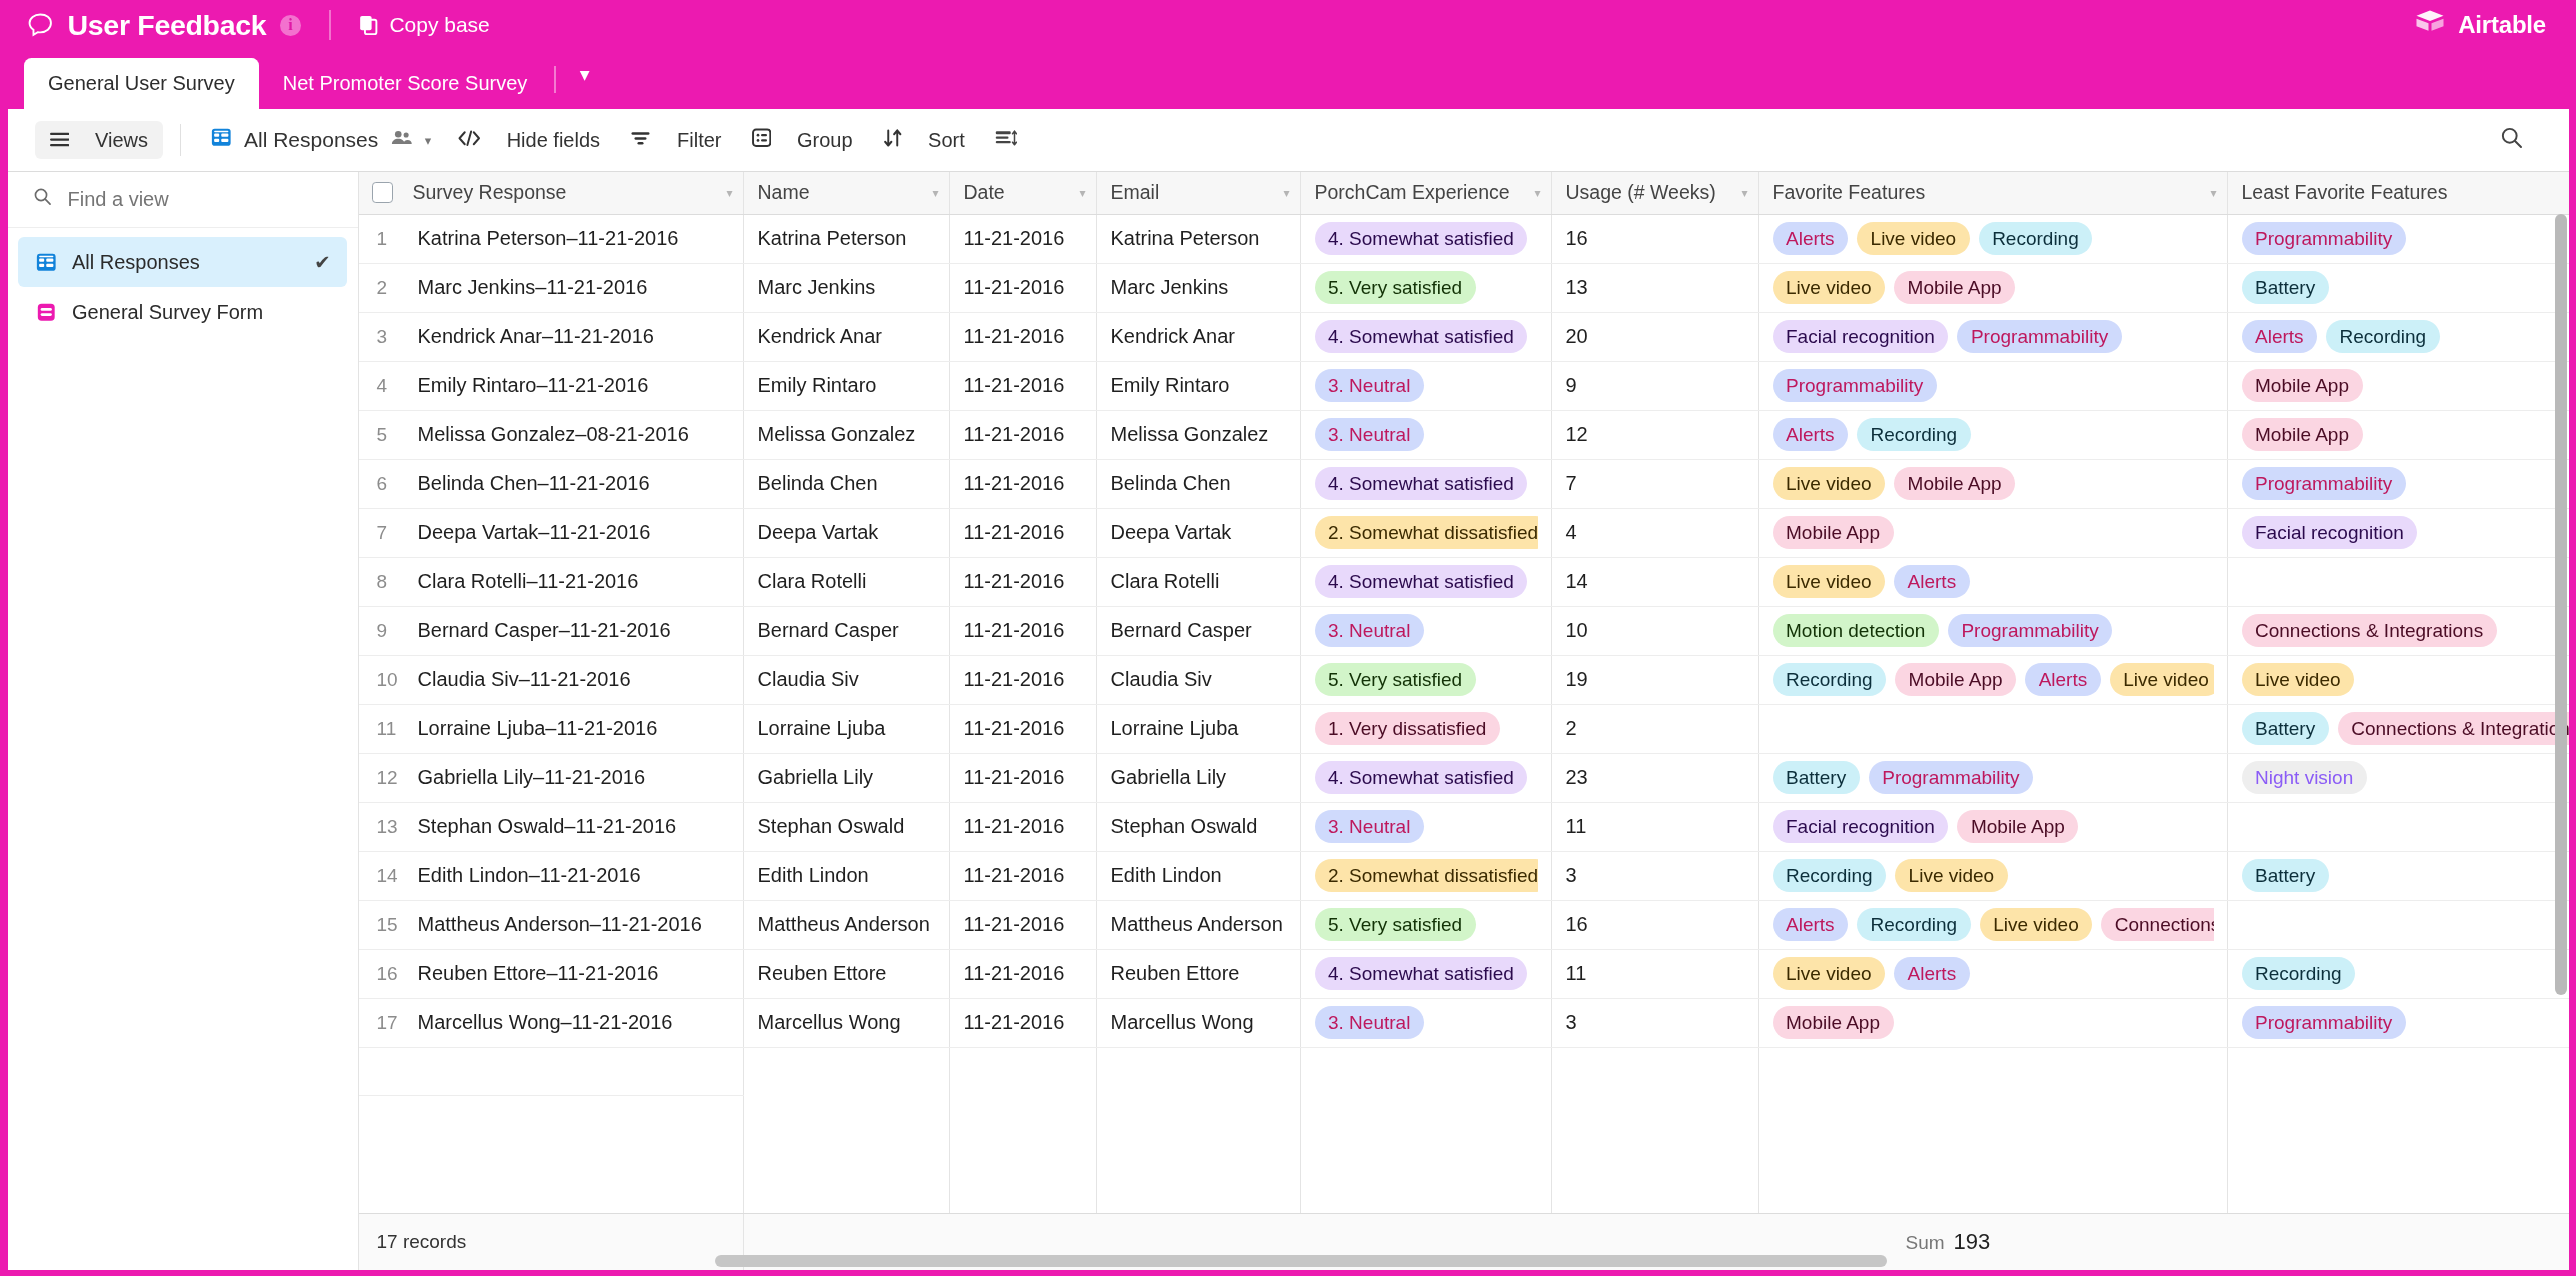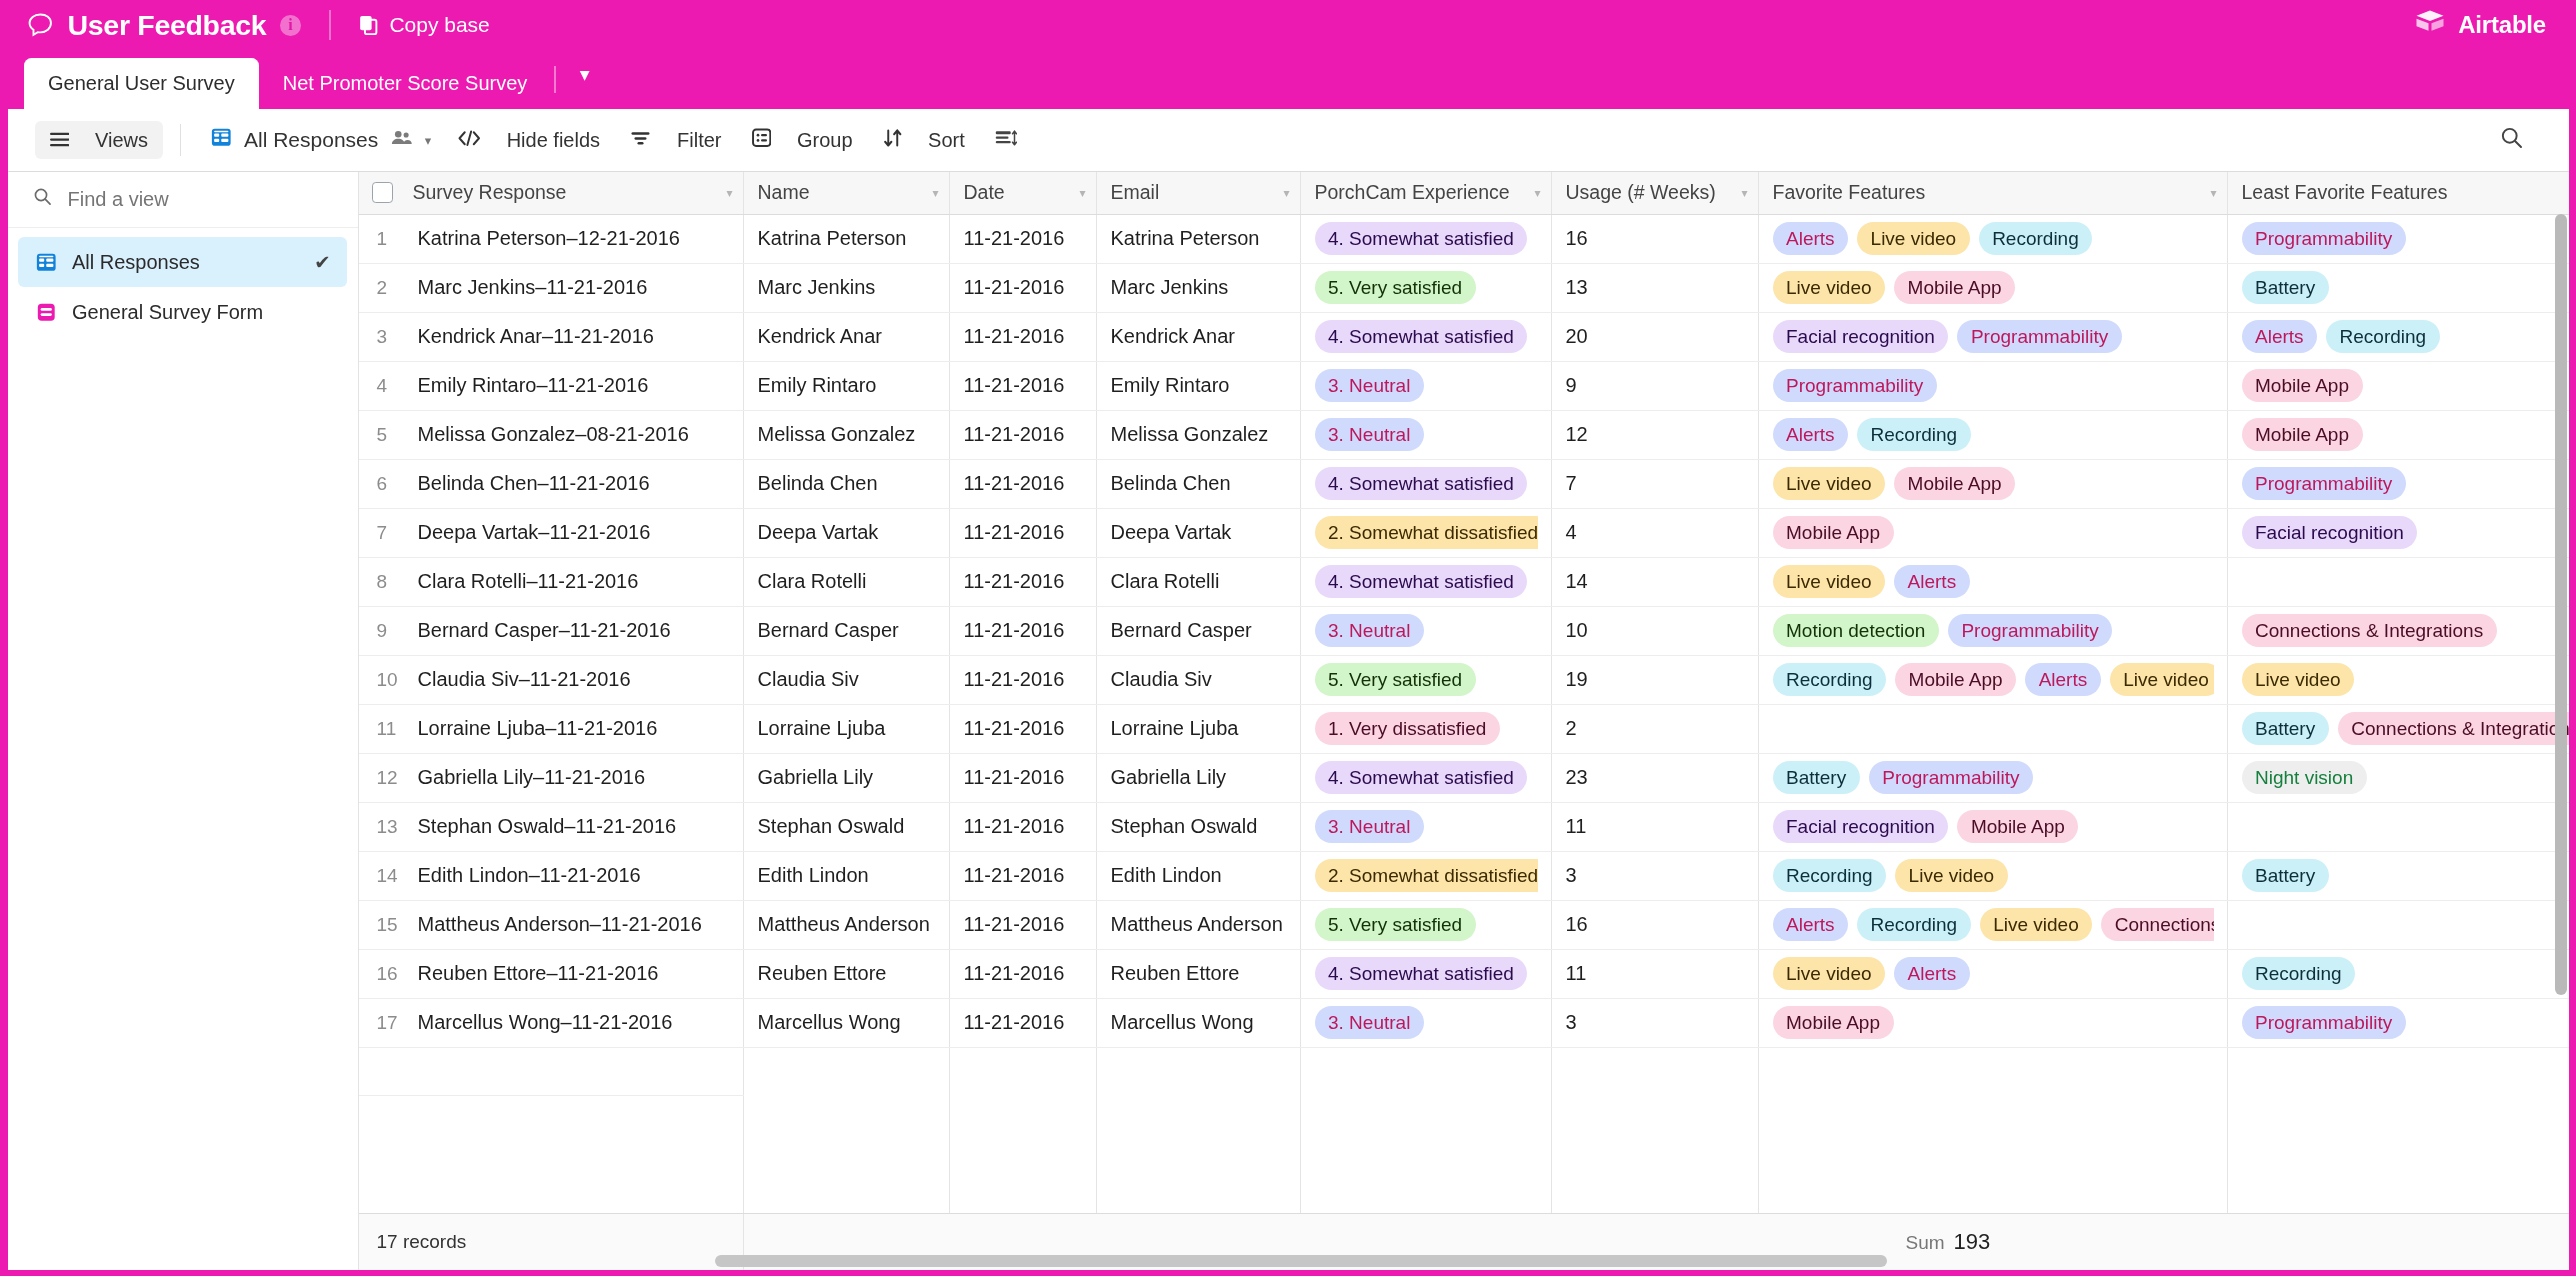--- a/index.html
+++ b/index.html
@@ -88,21 +88,21 @@
 
   
   .chips { display:flex; align-items:center; gap:9px; flex-wrap:nowrap; overflow:hidden; height:48px; }
   .chip { border-radius:750px; padding:5.3px 13.5px; font-size:19px; white-space:nowrap; line-height:1.15; }
   .c-blue   { background:#cfdafc; color:#be185d; }
   .c-yellow { background:#fde4a9; color:#3b2a00; }
   .c-cyan   { background:#ccf0f8; color:#0c2f3b; }
   .c-pink   { background:#fbd6e2; color:#4b0c25; }
   .c-purple { background:#e8d9fb; color:#2b0a4d; }
   .c-green  { background:#d2f5c9; color:#123206; }
-  .c-gray   { background:#eeeeee; color:#15803d; }
+  .c-gray   { background:#eeeeee; color:#8b5cf6; }
 
   
   .w-primary { width:385px; }
   .w-name    { width:206px; }
   .w-date    { width:147px; }
   .w-email   { width:204px; }
   .w-exp     { width:251px; }
   .w-usage   { width:207px; }
   .w-fav     { width:469px; }
   .w-least   { width:422px; }
@@ -345,21 +345,21 @@
                 <th class="w-least">
                   <span>Least Favorite Features</span>
                 </th>
               </tr>
             </thead>
             <tbody id="grid-body">
                 <tr>
                   <td class="w-primary rownum-cell">
                     <div class="rownum-inner">
                       <span class="rn">1</span>
-                      <span class="primary-txt">Katrina Peterson–12-21-2016</span>
+                      <span class="primary-txt">Katrina Peterson–11-21-2016</span>
                     </div>
                   </td>
                   <td class="w-name">Katrina Peterson</td>
                   <td class="w-date">11-21-2016</td>
                   <td class="w-email">Katrina Peterson</td>
                   <td class="w-exp">
                     <div class="chips">
                       <span class="chip c-purple">4. Somewhat satisfied</span>
                     </div>
                   </td>

